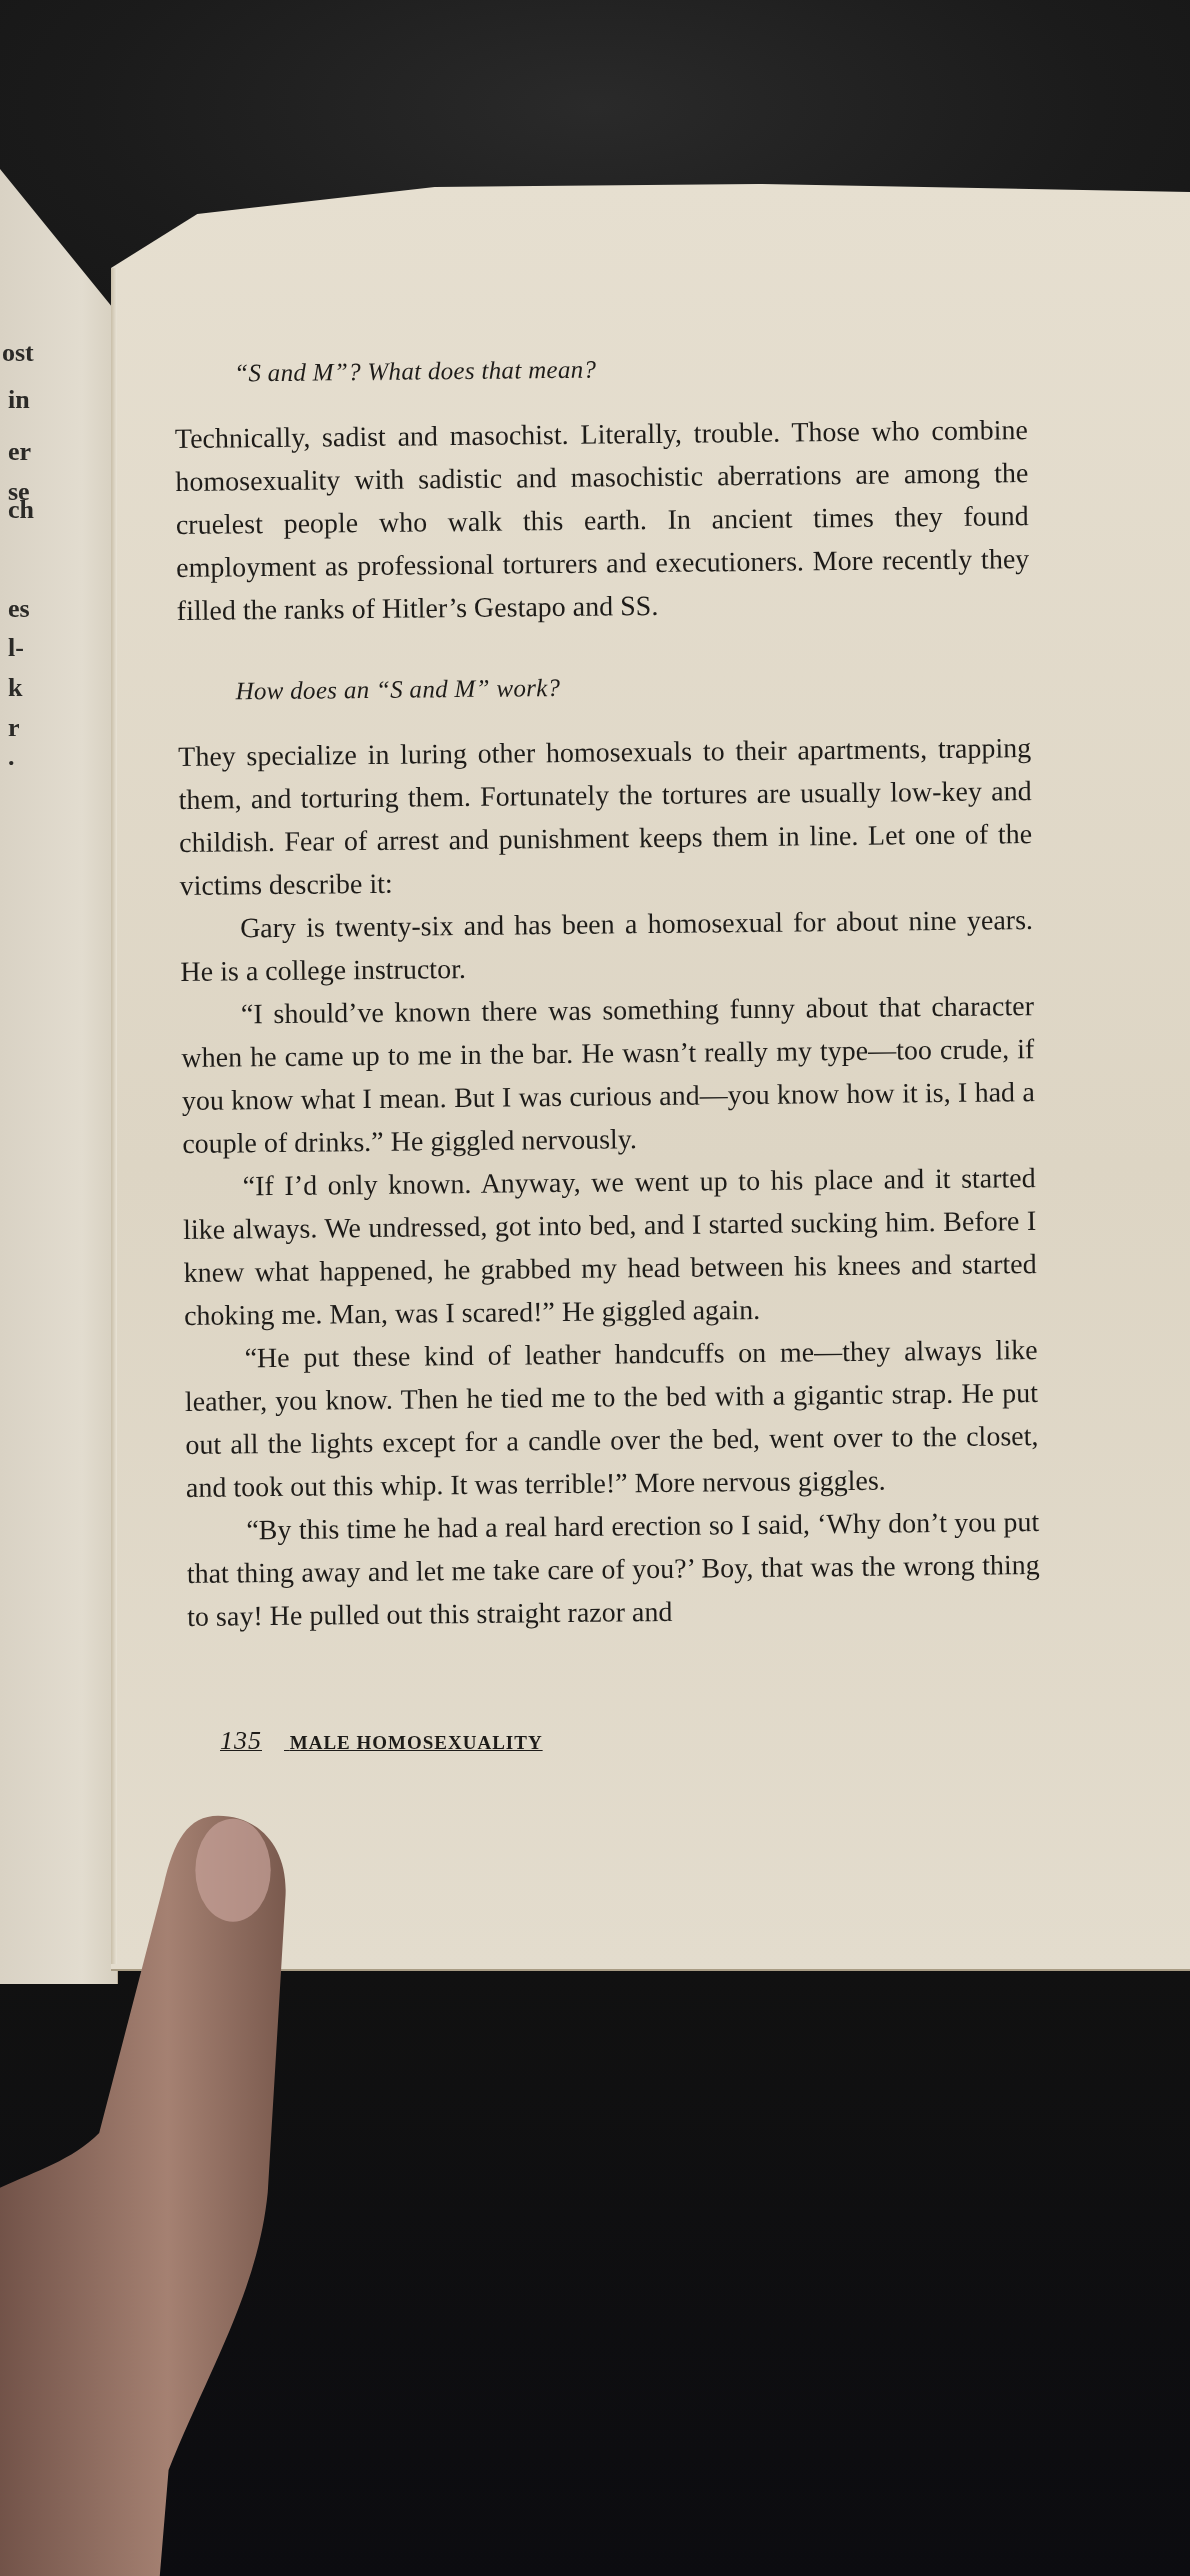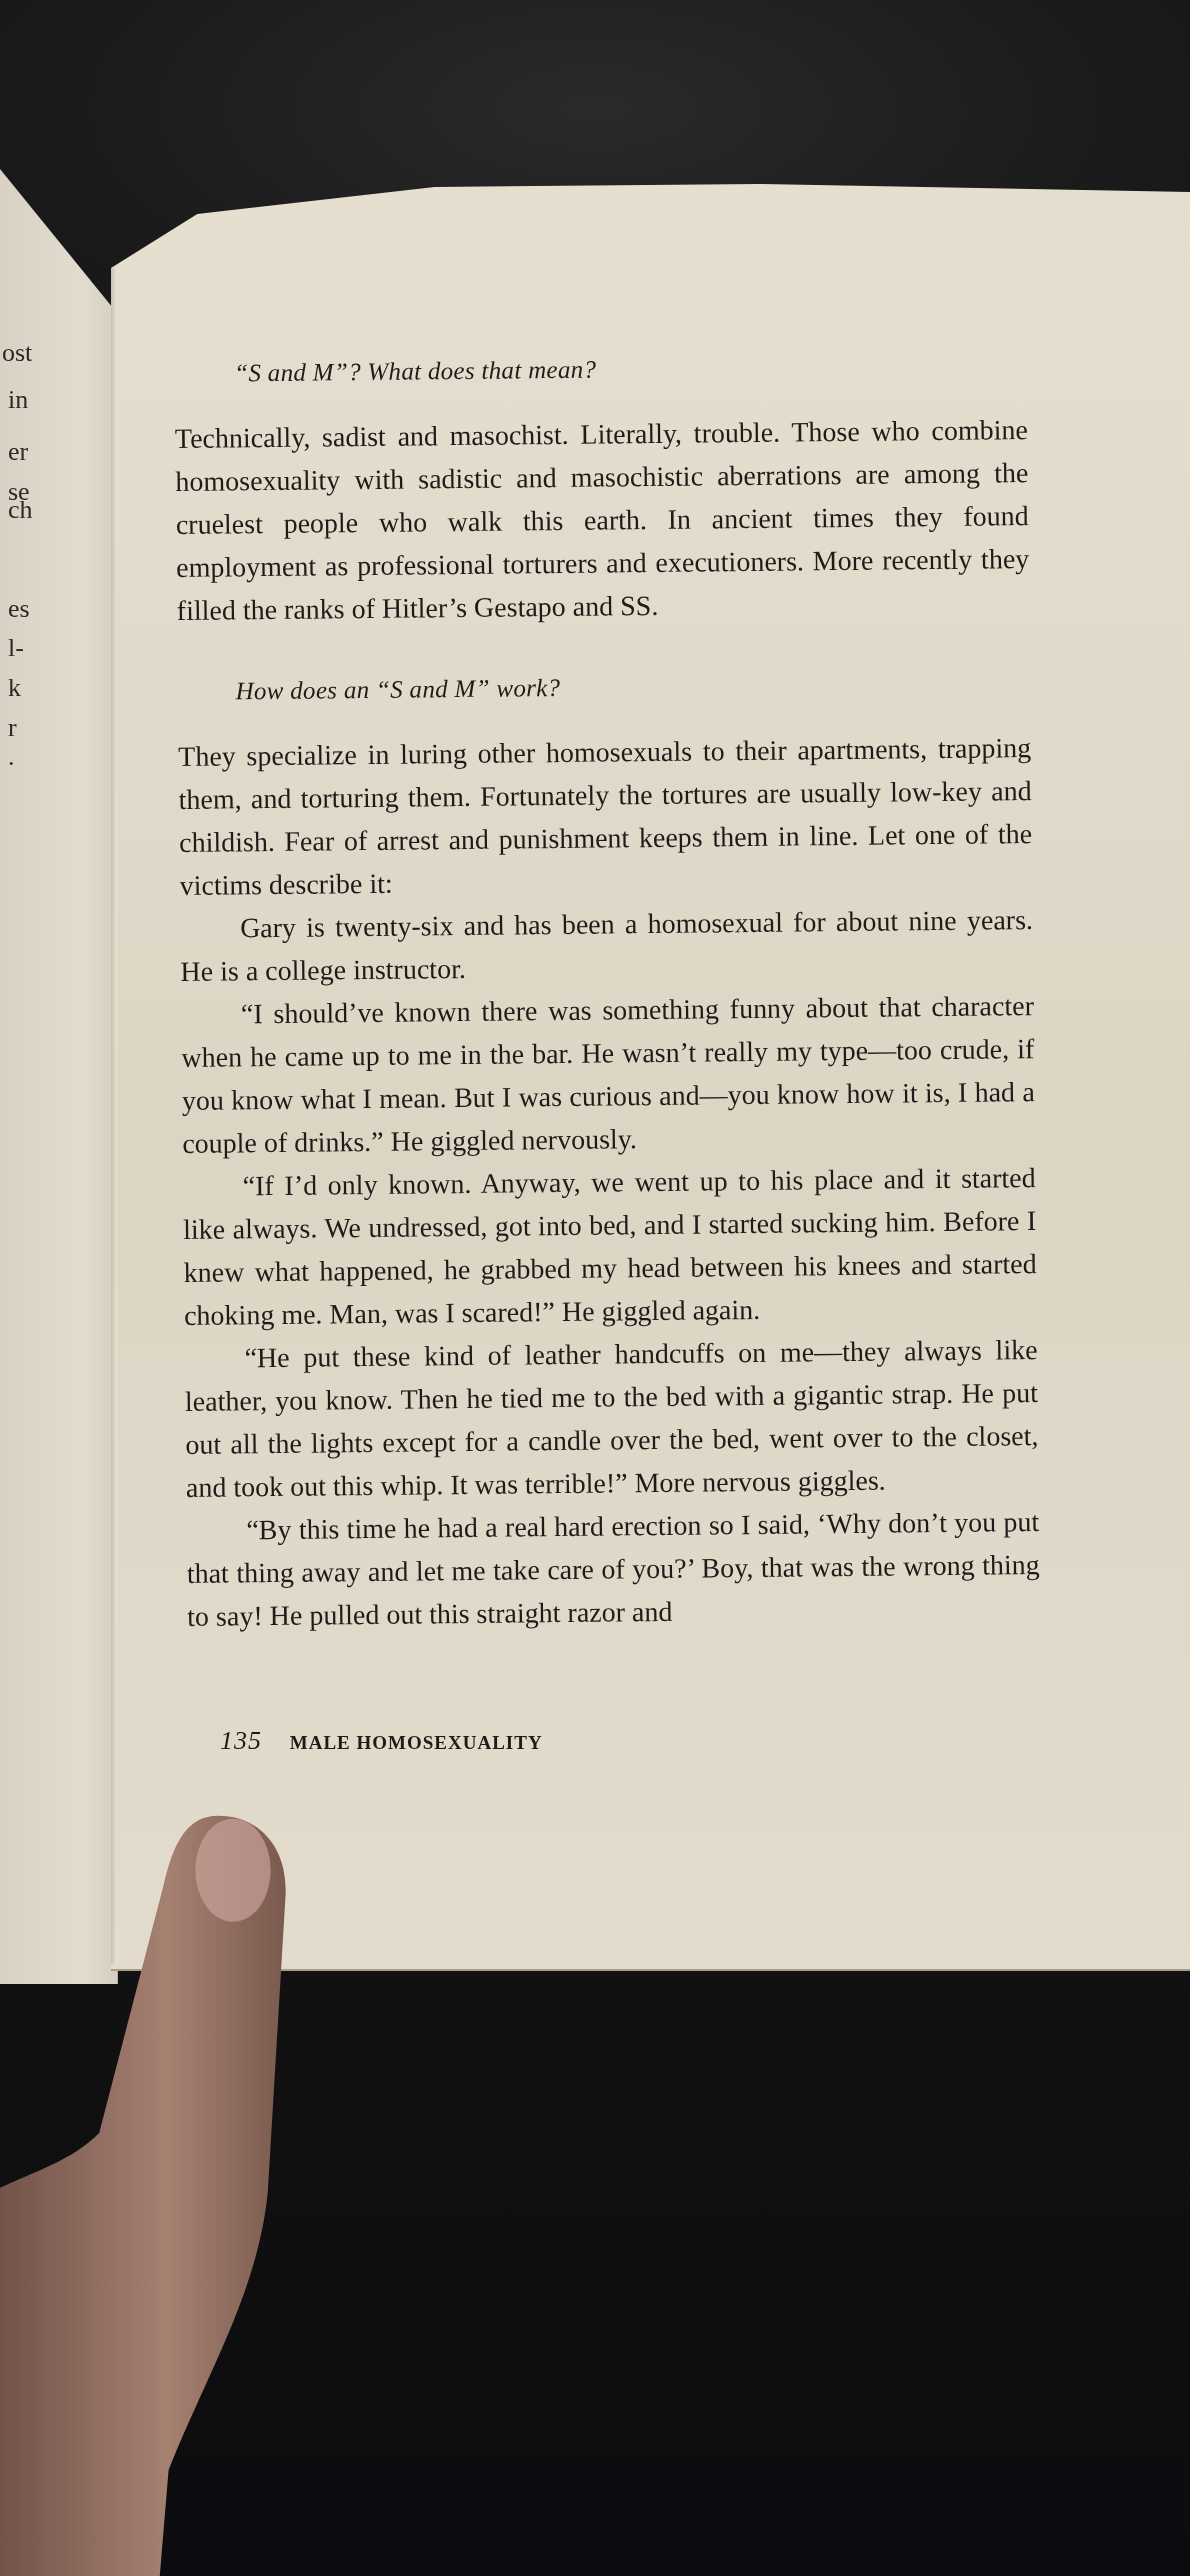--- a/index.html
+++ b/index.html
@@ -16,21 +16,21 @@
       position:absolute; left:0; top:1969px; width:1190px; height:607px;
       background:linear-gradient(180deg, #111 0%, #0c0c10 100%);
     }
     .left-page {
       position:absolute; left:0; top:169px; width:117px; height:1815px;
       background:linear-gradient(90deg, #d9d2c4 0%, #e2dccf 70%, #d6cfbf 100%);
       border-right:1px solid #b8ad98;
       clip-path: polygon(0 0, 100% 8%, 100% 100%, 0 100%);
     }
     .left-frag {
-      position:absolute; left:0; font-size:26px; color:#2b2a27; line-height:1;
+      position:absolute; left:0; font-size:26px; color:#2b2a27; line-height:1;font-weight:bold;
     }
     .right-page {
       position:absolute; left:111px; top:184px; width:1079px; height:1785px;
       background:linear-gradient(180deg, #e6dfd0 0%, #ddd5c4 55%, #e3dccd 100%);
       border-bottom:2px solid #a89c84;
       clip-path: polygon(0 84px, 8% 30px, 30% 3px, 60% 0, 100% 8px, 100% 100%, 0 100%);
     }
     .spine {
       position:absolute; left:111px; top:268px; width:6px; height:1696px;
       background:linear-gradient(90deg, #c9bfa9, #e9e3d6);
@@ -41,21 +41,21 @@
       transform:rotate(-0.6deg); transform-origin:left top;
     }
     .q-heading {
       font-style:italic; font-size:25px; margin:0 0 22px 60px; letter-spacing:0.3px;
     }
     .q-heading.second { margin-top:38px; margin-left:58px; }
     .para { margin:0; text-align:justify; }
     .para.indent { text-indent:60px; }
     .footer {
       position:absolute; left:220px; top:1726px; color:#1e1c19;
-      font-size:19px; letter-spacing:1px; white-space:nowrap;
+      font-size:19px; letter-spacing:1px; white-space:nowrap;text-decoration:underline;
     }
     .footer .page-num { font-style:italic; font-size:26px; margin-right:22px; }
     .footer .running { font-variant:small-caps; font-weight:bold; font-size:19px; }
     .finger {
       position:absolute; left:-10px; top:1776px; width:377px; height:813px;
       pointer-events:none;
     }
   </style>
 </head>
 <body>

